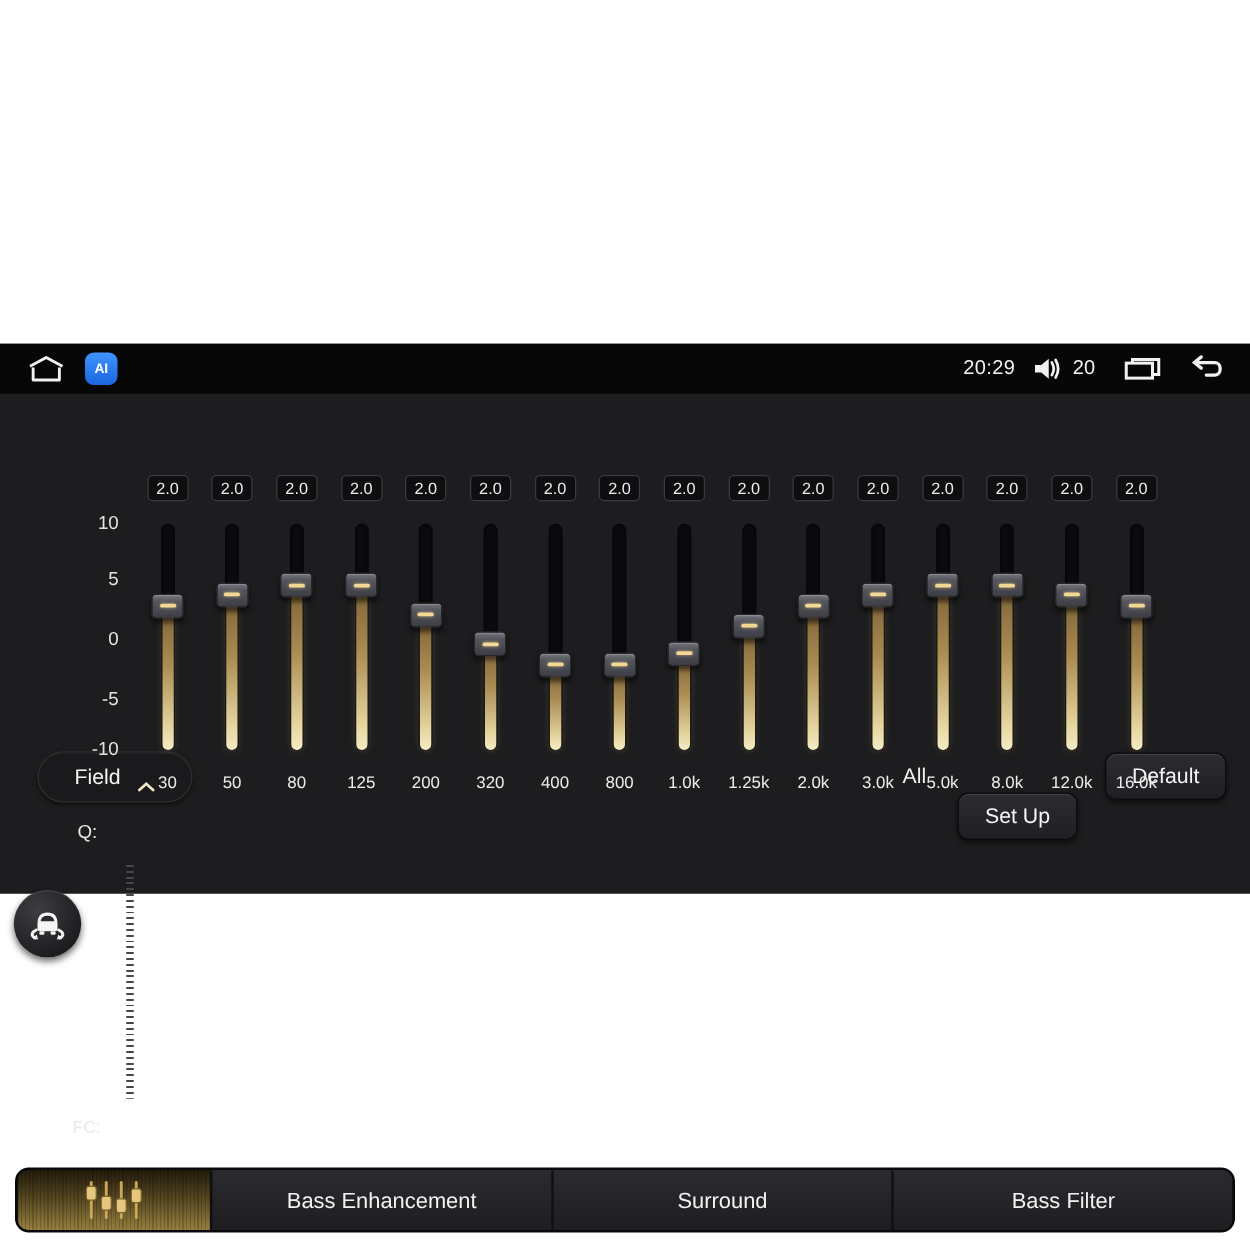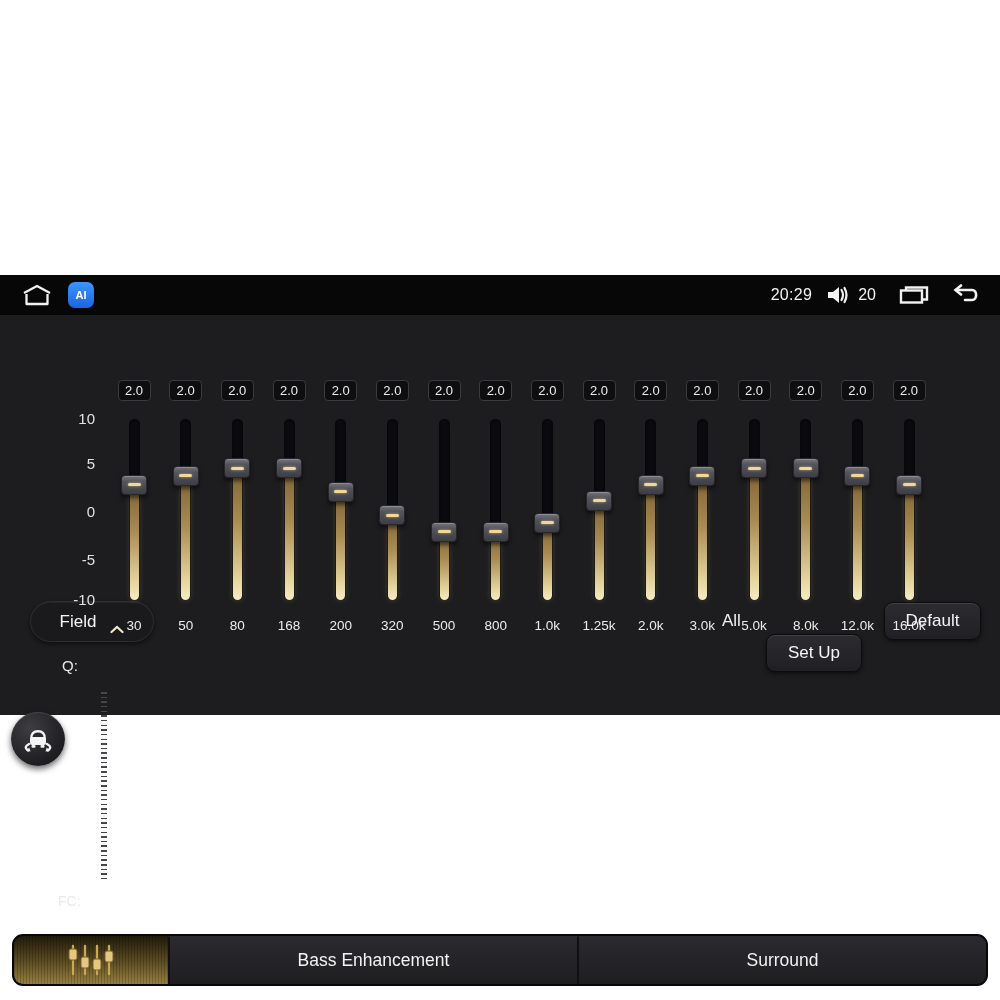--- a/index.html
+++ b/index.html
@@ -220,42 +220,42 @@
       <div class="handle" style="left: 224.34px; top: 183.37px;">
         <div class="dash"></div>
       </div>
       <div class="fc-lab" style="left: 205.34px; top: 343px;">80</div>
       <div class="q-chip" style="left: 272.51px; top: 105px;">2.0</div>
       <div class="track" style="left: 283.51px; top: 144px; height: 181px;"></div>
       <div class="fill" style="left: 284.51px; top: 193.37px; height: 131.63px;"></div>
       <div class="handle" style="left: 276.01px; top: 183.37px;">
         <div class="dash"></div>
       </div>
-      <div class="fc-lab" style="left: 257.01px; top: 343px;">168</div>
+      <div class="fc-lab" style="left: 257.01px; top: 343px;">125</div>
       <div class="q-chip" style="left: 324.18px; top: 105px;">2.0</div>
       <div class="track" style="left: 335.18px; top: 144px; height: 181px;"></div>
       <div class="fill" style="left: 336.18px; top: 216.9px; height: 108.1px;"></div>
       <div class="handle" style="left: 327.68px; top: 206.9px;">
         <div class="dash"></div>
       </div>
       <div class="fc-lab" style="left: 308.68px; top: 343px;">200</div>
       <div class="q-chip" style="left: 375.85px; top: 105px;">2.0</div>
       <div class="track" style="left: 386.85px; top: 144px; height: 181px;"></div>
       <div class="fill" style="left: 387.85px; top: 240.43px; height: 84.57px;"></div>
       <div class="handle" style="left: 379.35px; top: 230.43px;">
         <div class="dash"></div>
       </div>
       <div class="fc-lab" style="left: 360.35px; top: 343px;">320</div>
       <div class="q-chip" style="left: 427.52px; top: 105px;">2.0</div>
       <div class="track" style="left: 438.52px; top: 144px; height: 181px;"></div>
       <div class="fill" style="left: 439.52px; top: 256.72px; height: 68.28px;"></div>
       <div class="handle" style="left: 431.02px; top: 246.72px;">
         <div class="dash"></div>
       </div>
-      <div class="fc-lab" style="left: 412.02px; top: 343px;">500</div>
+      <div class="fc-lab" style="left: 412.02px; top: 343px;">400</div>
       <div class="q-chip" style="left: 479.19px; top: 105px;">2.0</div>
       <div class="track" style="left: 490.19px; top: 144px; height: 181px;"></div>
       <div class="fill" style="left: 491.19px; top: 256.72px; height: 68.28px;"></div>
       <div class="handle" style="left: 482.69px; top: 246.72px;">
         <div class="dash"></div>
       </div>
       <div class="fc-lab" style="left: 463.69px; top: 343px;">800</div>
       <div class="q-chip" style="left: 530.86px; top: 105px;">2.0</div>
       <div class="track" style="left: 541.86px; top: 144px; height: 181px;"></div>
       <div class="fill" style="left: 542.86px; top: 247.67px; height: 77.33px;"></div>
@@ -332,14 +332,17 @@
     </g>
   </svg>
 </span>
       </div>
       <div class="tab">
         <span>Bass Enhancement</span>
       </div>
       <div class="tab">
         <span>Surround</span>
       </div>
+      <div class="tab">
+        <span>Bass Filter</span>
+      </div>
     </div>
 </div>
 
 </body></html>

